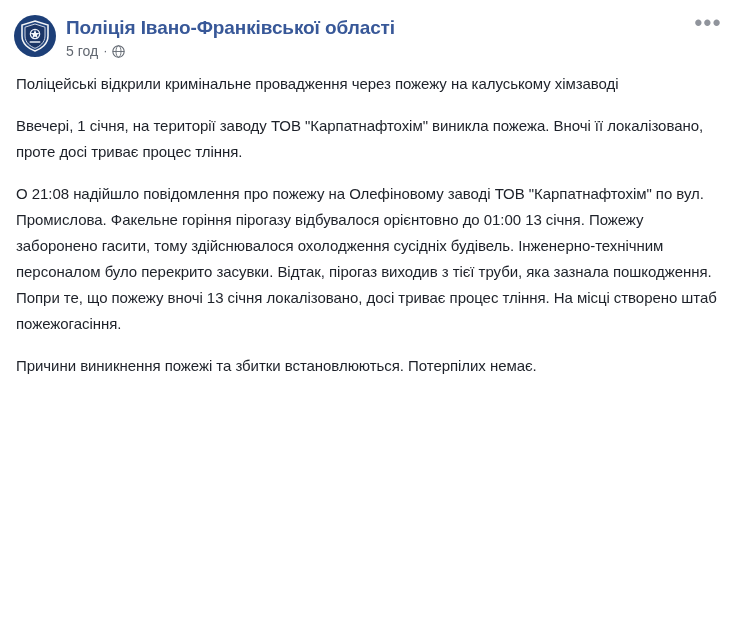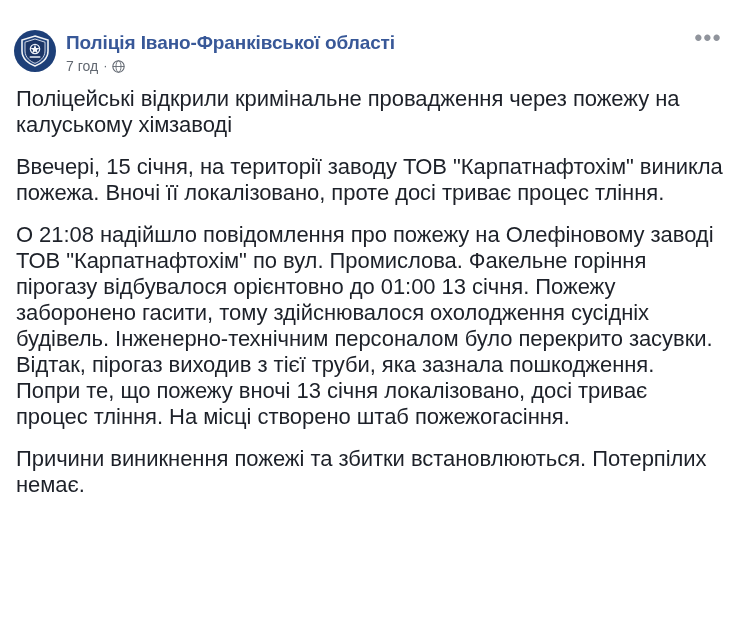--- a/index.html
+++ b/index.html
@@ -13,21 +13,21 @@
     font-family: "Liberation Sans", sans-serif;
     color: #1c1e21;
     overflow: hidden;
   }
   .post {
     position: relative;
     width: 740px;
     height: 631px;
     background: #fff;
     box-sizing: border-box;
-    padding: 26px 14px 0 14px;
+    padding: 11px 14px 0 14px;
   }
   .post-header {
     display: flex;
     align-items: flex-start;
     padding: 4px 0 0 0;
     position: relative;
   }
   .avatar {
     width: 42px;
     height: 42px;
@@ -82,21 +82,21 @@
     line-height: 16px;
     padding: 2px 4px;
     cursor: pointer;
     font-weight: bold;
   }
   .post-body {
     padding: 12px 2px 0 2px;
   }
   .post-body p {
     margin: 0 0 16px 0;
-    font-size: 22px;
+    font-size: 15px;
     line-height: 26px;
     color: #1d2129;
     letter-spacing: -0.05px;
   }
   .post-body p:last-child {
     margin-bottom: 12px;
   }
 </style>
 </head>
 <body>
@@ -113,35 +113,35 @@
           <circle cx="15" cy="14" r="4.6" fill="none" stroke="#e9eef7" stroke-width="1.4"></circle>
           <path d="M15 9.6 L16.2 13 L19.6 13 L16.9 15.1 L17.9 18.4 L15 16.4 L12.1 18.4 L13.1 15.1 L10.4 13 L13.8 13 Z" fill="#f5f7fa"></path>
           <rect x="9.5" y="21.2" width="11" height="1.6" rx="0.8" fill="#e9eef7"></rect>
         </svg>
       </span>
     </div>
 
     <div class="header-text">
       <div class="page-name">Поліція Івано-Франківської області</div>
       <div class="meta">
-        <span>7 год</span>
+        <span>5 год</span>
         <span class="dot">·</span>
         <span class="globe-icon">
           <svg width="13" height="13" viewBox="0 0 16 16" aria-hidden="true">
             <circle cx="8" cy="8" r="7" fill="none" stroke="#616770" stroke-width="1.3"></circle>
             <ellipse cx="8" cy="8" rx="3.1" ry="7" fill="none" stroke="#616770" stroke-width="1.1"></ellipse>
             <line x1="1" y1="8" x2="15" y2="8" stroke="#616770" stroke-width="1.1"></line>
           </svg>
         </span>
       </div>
     </div>
 
     <div class="more-btn">•••</div>
   </div>
 
   <div class="post-body">
     <p>Поліцейські відкрили кримінальне провадження через пожежу на калуському хімзаводі</p>
-    <p>Ввечері, 15 січня, на території заводу ТОВ "Карпатнафтохім" виникла пожежа. Вночі її локалізовано, проте досі триває процес тління.</p>
+    <p>Ввечері, 1 січня, на території заводу ТОВ "Карпатнафтохім" виникла пожежа. Вночі її локалізовано, проте досі триває процес тління.</p>
     <p>О 21:08 надійшло повідомлення про пожежу на Олефіновому заводі ТОВ "Карпатнафтохім" по вул. Промислова. Факельне горіння пірогазу відбувалося орієнтовно до 01:00 13 січня. Пожежу заборонено гасити, тому здійснювалося охолодження сусідніх будівель. Інженерно-технічним персоналом було перекрито засувки. Відтак, пірогаз виходив з тієї труби, яка зазнала пошкодження. Попри те, що пожежу вночі 13 січня локалізовано, досі триває процес тління. На місці створено штаб пожежогасіння.</p>
     <p>Причини виникнення пожежі та збитки встановлюються. Потерпілих немає.</p>
   </div>
 
 </div>
 
 </body></html>

